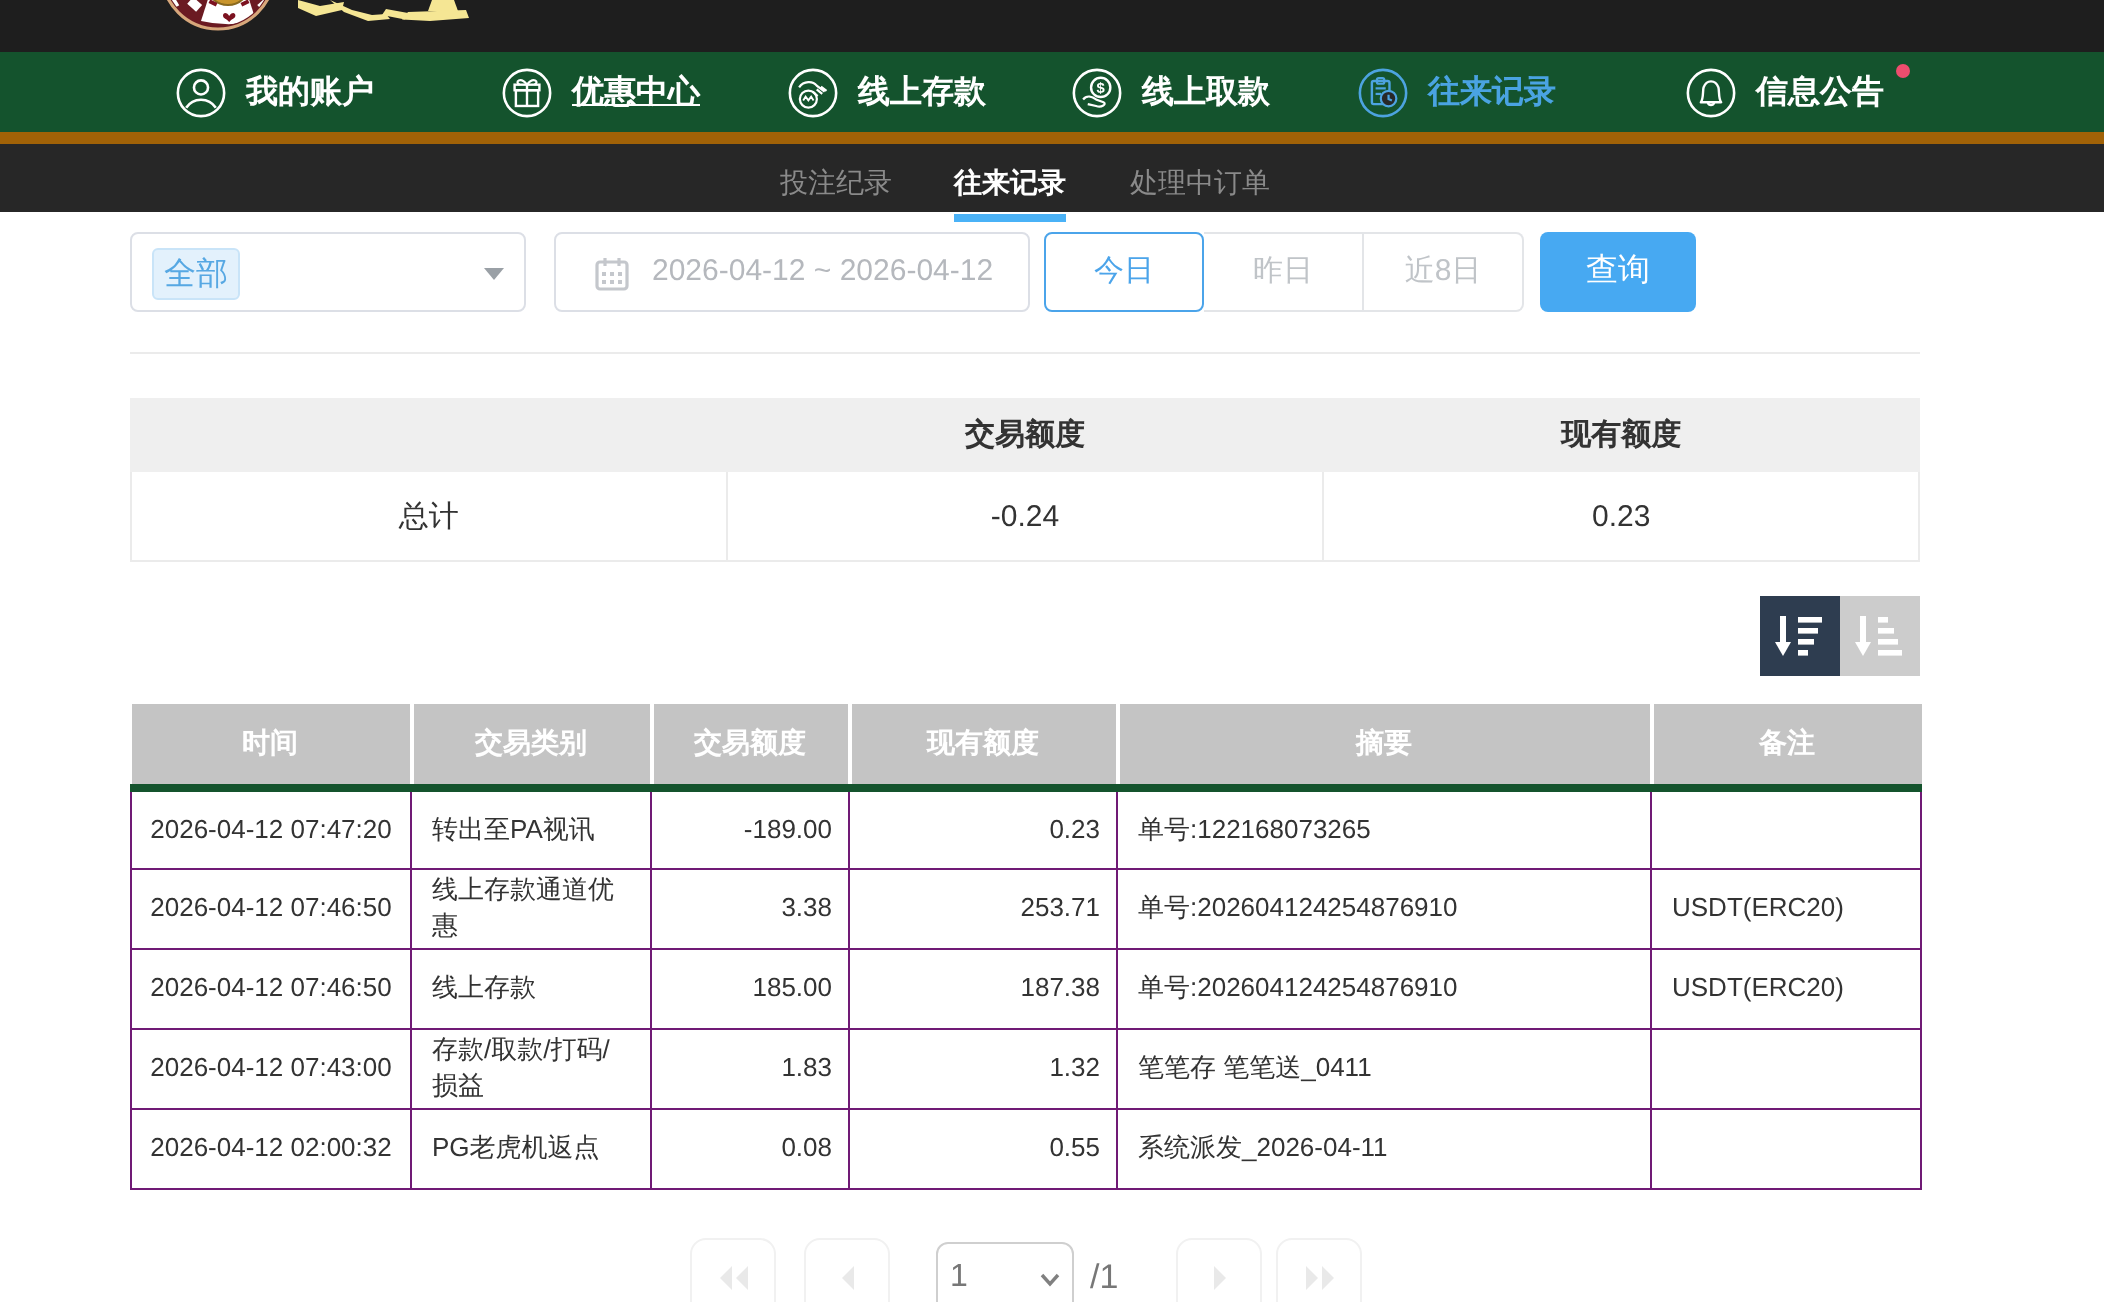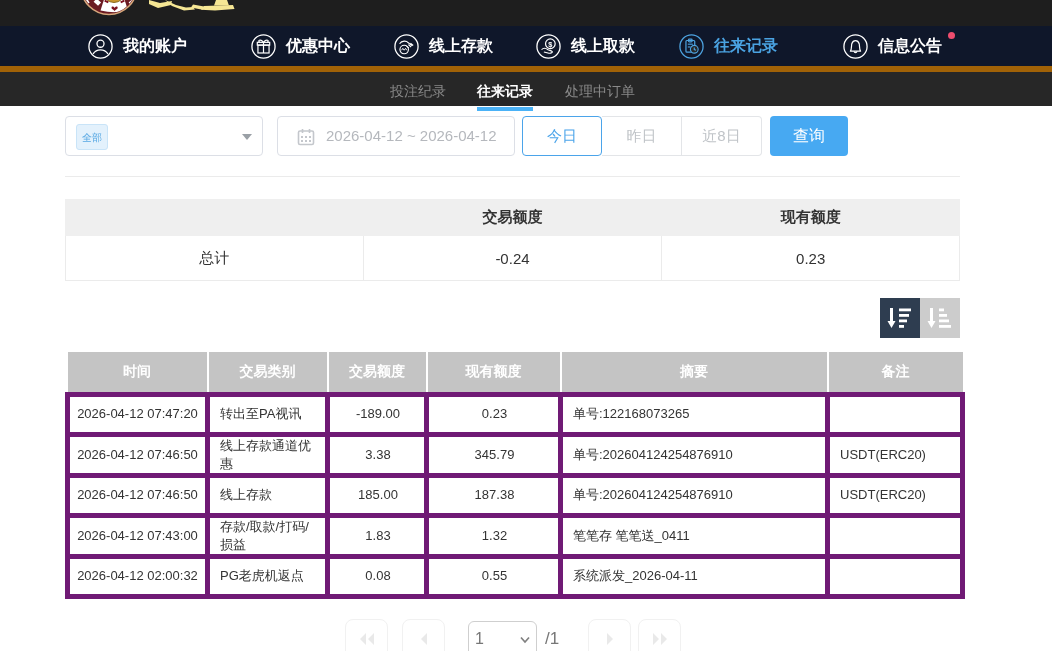--- a/index.html
+++ b/index.html
@@ -1,33 +1,33 @@
 <!DOCTYPE html>
 <html><head>
 <meta charset="utf-8">
 <style>
 * { margin:0; padding:0; box-sizing:border-box; }
 html,body { width:1052px; height:651px; overflow:hidden; background:#fff;
   font-family:"Liberation Sans", sans-serif; }
 
 .topbar { height:26px; background:#1e1e1e; position:relative; overflow:hidden; }
-.mainnav { height:40px; background:#0f172a; position:relative; }
+.mainnav { height:40px; background:#14532d; position:relative; }
 .subnav { height:40px; background:#272727; border-top:6px solid #a16207; position:relative;}
 .navitem { position:absolute; top:0; height:40px; display:flex; align-items:center; color:#fff; font-size:16px; font-weight:bold; white-space:nowrap; }
 .navitem svg { margin-right:10px; }
 .navitem.active { color:#4aa3e2; }
 .subitem { position:absolute; top:0; font-size:14px; color:#8a8a8a; height:39px; line-height:39px; text-align:center; white-space:nowrap; }
 .subitem.active { color:#fff; font-weight:bold; }
 .subitem.active::after { content:""; position:absolute; left:0; right:0; bottom:0; height:4px; background:#4ab2f7; }
 
 .logosvg { position:absolute; left:0; top:0; }
 
 .filters { }
 .selectbox { position:absolute; left:65px; top:116px; width:198px; height:40px; border:1px solid #dcdfe6; border-radius:4px; background:#fff; }
-.tag { position:absolute; left:10px; top:7px; height:26px; line-height:25px; padding:0 5px; background:#e3f1fc; border:1px solid #c9e4f8; border-radius:3px; color:#57a8e3; font-size:10px; }
+.tag { position:absolute; left:10px; top:7px; height:26px; line-height:25px; padding:0 5px; background:#e3f1fc; border:1px solid #c9e4f8; border-radius:3px; color:#57a8e3; font-size:16px; }
 .selarrow { position:absolute; right:10px; top:17px; width:0; height:0; border-left:5px solid transparent; border-right:5px solid transparent; border-top:6px solid #9aa0a6; }
 .datebox { position:absolute; left:277px; top:116px; width:238px; height:40px; border:1px solid #dcdfe6; border-radius:4px; background:#fff; color:#b5b8bd; font-size:15px; line-height:38px; }
 .datebox span.txt { margin-left:48px; }
 .btngroup { position:absolute; left:522px; top:116px; height:40px; display:flex; }
 .btngroup .b { width:80px; height:40px; line-height:38px; text-align:center; font-size:15px; color:#c0c4c8; background:#fff; border:1px solid #e3e5e8; }
 .btngroup .b.first { border-radius:4px 0 0 4px;text-align:center; }
 .btngroup .b.last { border-radius:0 4px 4px 0; border-left:none; }
 .btngroup .b.mid { border-left:none; }
 .btngroup .b.on { border:1px solid #4ba4ea; color:#4ba4ea; border-radius:4px; }
 .query { position:absolute; left:770px; top:116px; width:78px; height:40px; border-radius:4px; background:#47a9f2; color:#fff; font-size:16px; text-align:center; line-height:40px; }
@@ -37,23 +37,23 @@
 .sumtbl td { background:#fff; height:45px; text-align:center; border:1px solid #ebebeb; }
 
 .sorts { position:absolute; left:880px; top:298px; display:flex; }
 .sortbtn { width:40px; height:40px; display:flex; align-items:center; justify-content:center; }
 .sortbtn.on { background:#2e3d50; }
 .sortbtn.off { background:#cccccc; }
 
 .maintbl { position:absolute; left:65px; top:352px; width:895px; border-collapse:collapse; font-size:13px; color:#333; table-layout:fixed; }
 .maintbl th { background:#c4c4c4; color:#fff; height:42px; font-weight:bold; font-size:14px; border-right:2px solid #fff; border-bottom:4px solid #14532d; }
 .maintbl th:last-child { border-right:none;margin-left:43px; }
-.maintbl td { height:40px; border:5px solid #701a75; padding:0 10px; line-height:18px; }
+.maintbl td { height:40px; border:1px solid #701a75; padding:0 10px; line-height:18px; }
 .maintbl td.c { text-align:center; padding:0; }
-.maintbl td.r { text-align:center; padding-right:8px; }
+.maintbl td.r { text-align:right; padding-right:8px; }
 
 .pbtn { position:absolute; top:619px; width:43px; height:40px; border:1px solid #f1f1f1; border-radius:8px; background:#fff; display:flex; align-items:center; justify-content:center; }
 .psel { position:absolute; left:468px; top:621px; width:69px; height:36px; border:1px solid #cfcfcf; border-radius:6px; background:#fff; color:#777; font-size:16px; line-height:34px; padding-left:6px;}
 .ptext { position:absolute; left:545px; top:619px; line-height:40px; color:#777; font-size:17px; }
 </style>
 </head>
 <body>
 <div class="topbar">
   <svg class="logosvg" width="450" height="26" viewBox="0 0 450 26">
     <defs>
@@ -79,21 +79,21 @@
     <path d="M204 6 L233 5 L234.5 9 L215 10.5 L201 9.8 Z" fill="#f5e694"></path>
     <path d="M193 4.5 L204 6.5 L202.5 9.8 L191 7.5 Z" fill="#f5e694"></path>
   </svg>
 </div>
 <div class="mainnav">
   <div class="navitem" style="left:88px;"><svg width="25" height="25" viewBox="0 0 27 27">
         <circle cx="13.5" cy="13.5" r="12.5" fill="none" stroke="#fff" stroke-width="1.4"></circle>
         <circle cx="13.5" cy="10.5" r="3.8" fill="none" stroke="#fff" stroke-width="1.4"></circle>
         <path d="M5.5 21.5 A9.5 9.5 0 0 1 21.5 21.5" fill="none" stroke="#fff" stroke-width="1.4"></path>
       </svg>我的账户</div>
-  <div class="navitem" style="left:251px;"><svg width="25" height="25" viewBox="0 0 27 27">
+  <div class="navitem" style="left:251px;text-decoration:underline;"><svg width="25" height="25" viewBox="0 0 27 27">
         <circle cx="13.5" cy="13.5" r="12.5" fill="none" stroke="#fff" stroke-width="1.4"></circle>
         <rect x="7.5" y="12" width="12" height="8.5" fill="none" stroke="#fff" stroke-width="1.3"></rect>
         <rect x="6.8" y="9" width="13.4" height="3" fill="none" stroke="#fff" stroke-width="1.3"></rect>
         <line x1="13.5" y1="9" x2="13.5" y2="20.5" stroke="#fff" stroke-width="1.3"></line>
         <path d="M13.5 9 C10 4.5 6.5 7.5 9.5 9 M13.5 9 C17 4.5 20.5 7.5 17.5 9" fill="none" stroke="#fff" stroke-width="1.2"></path>
       </svg>优惠中心</div>
   <div class="navitem" style="left:394px;"><svg width="25" height="25" viewBox="0 0 27 27">
         <circle cx="13.5" cy="13.5" r="12.5" fill="none" stroke="#fff" stroke-width="1.4"></circle>
         <circle cx="11" cy="16.8" r="4.6" fill="none" stroke="#fff" stroke-width="1.2"></circle>
         <path d="M8.2 17.5 L9.5 15.5 L11 17.5 L12.5 15.5 L13.8 17.5" fill="none" stroke="#fff" stroke-width="1"></path>
@@ -212,21 +212,21 @@
         <td>转出至PA视讯</td>
         <td class="r">-189.00</td>
         <td class="r">0.23</td>
         <td>单号:122168073265</td>
         <td></td>
       </tr>
   <tr>
         <td class="c">2026-04-12 07:46:50</td>
         <td>线上存款通道优惠</td>
         <td class="r">3.38</td>
-        <td class="r">345.79</td>
+        <td class="r">253.71</td>
         <td>单号:202604124254876910</td>
         <td>USDT(ERC20)</td>
       </tr>
   <tr>
         <td class="c">2026-04-12 07:46:50</td>
         <td>线上存款</td>
         <td class="r">185.00</td>
         <td class="r">187.38</td>
         <td>单号:202604124254876910</td>
         <td>USDT(ERC20)</td>

